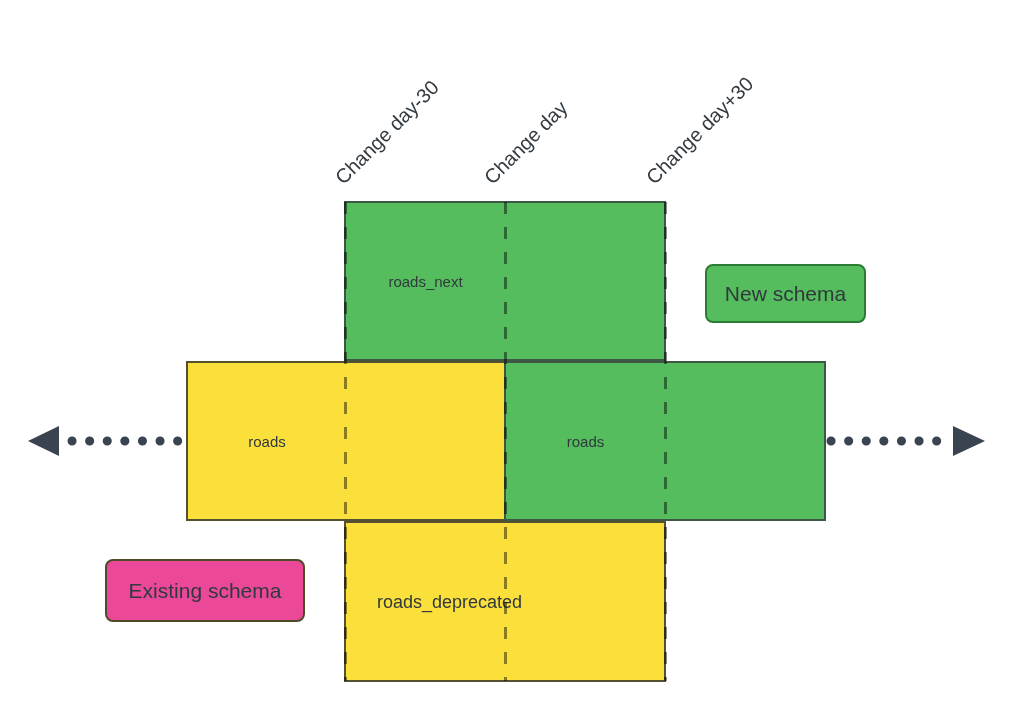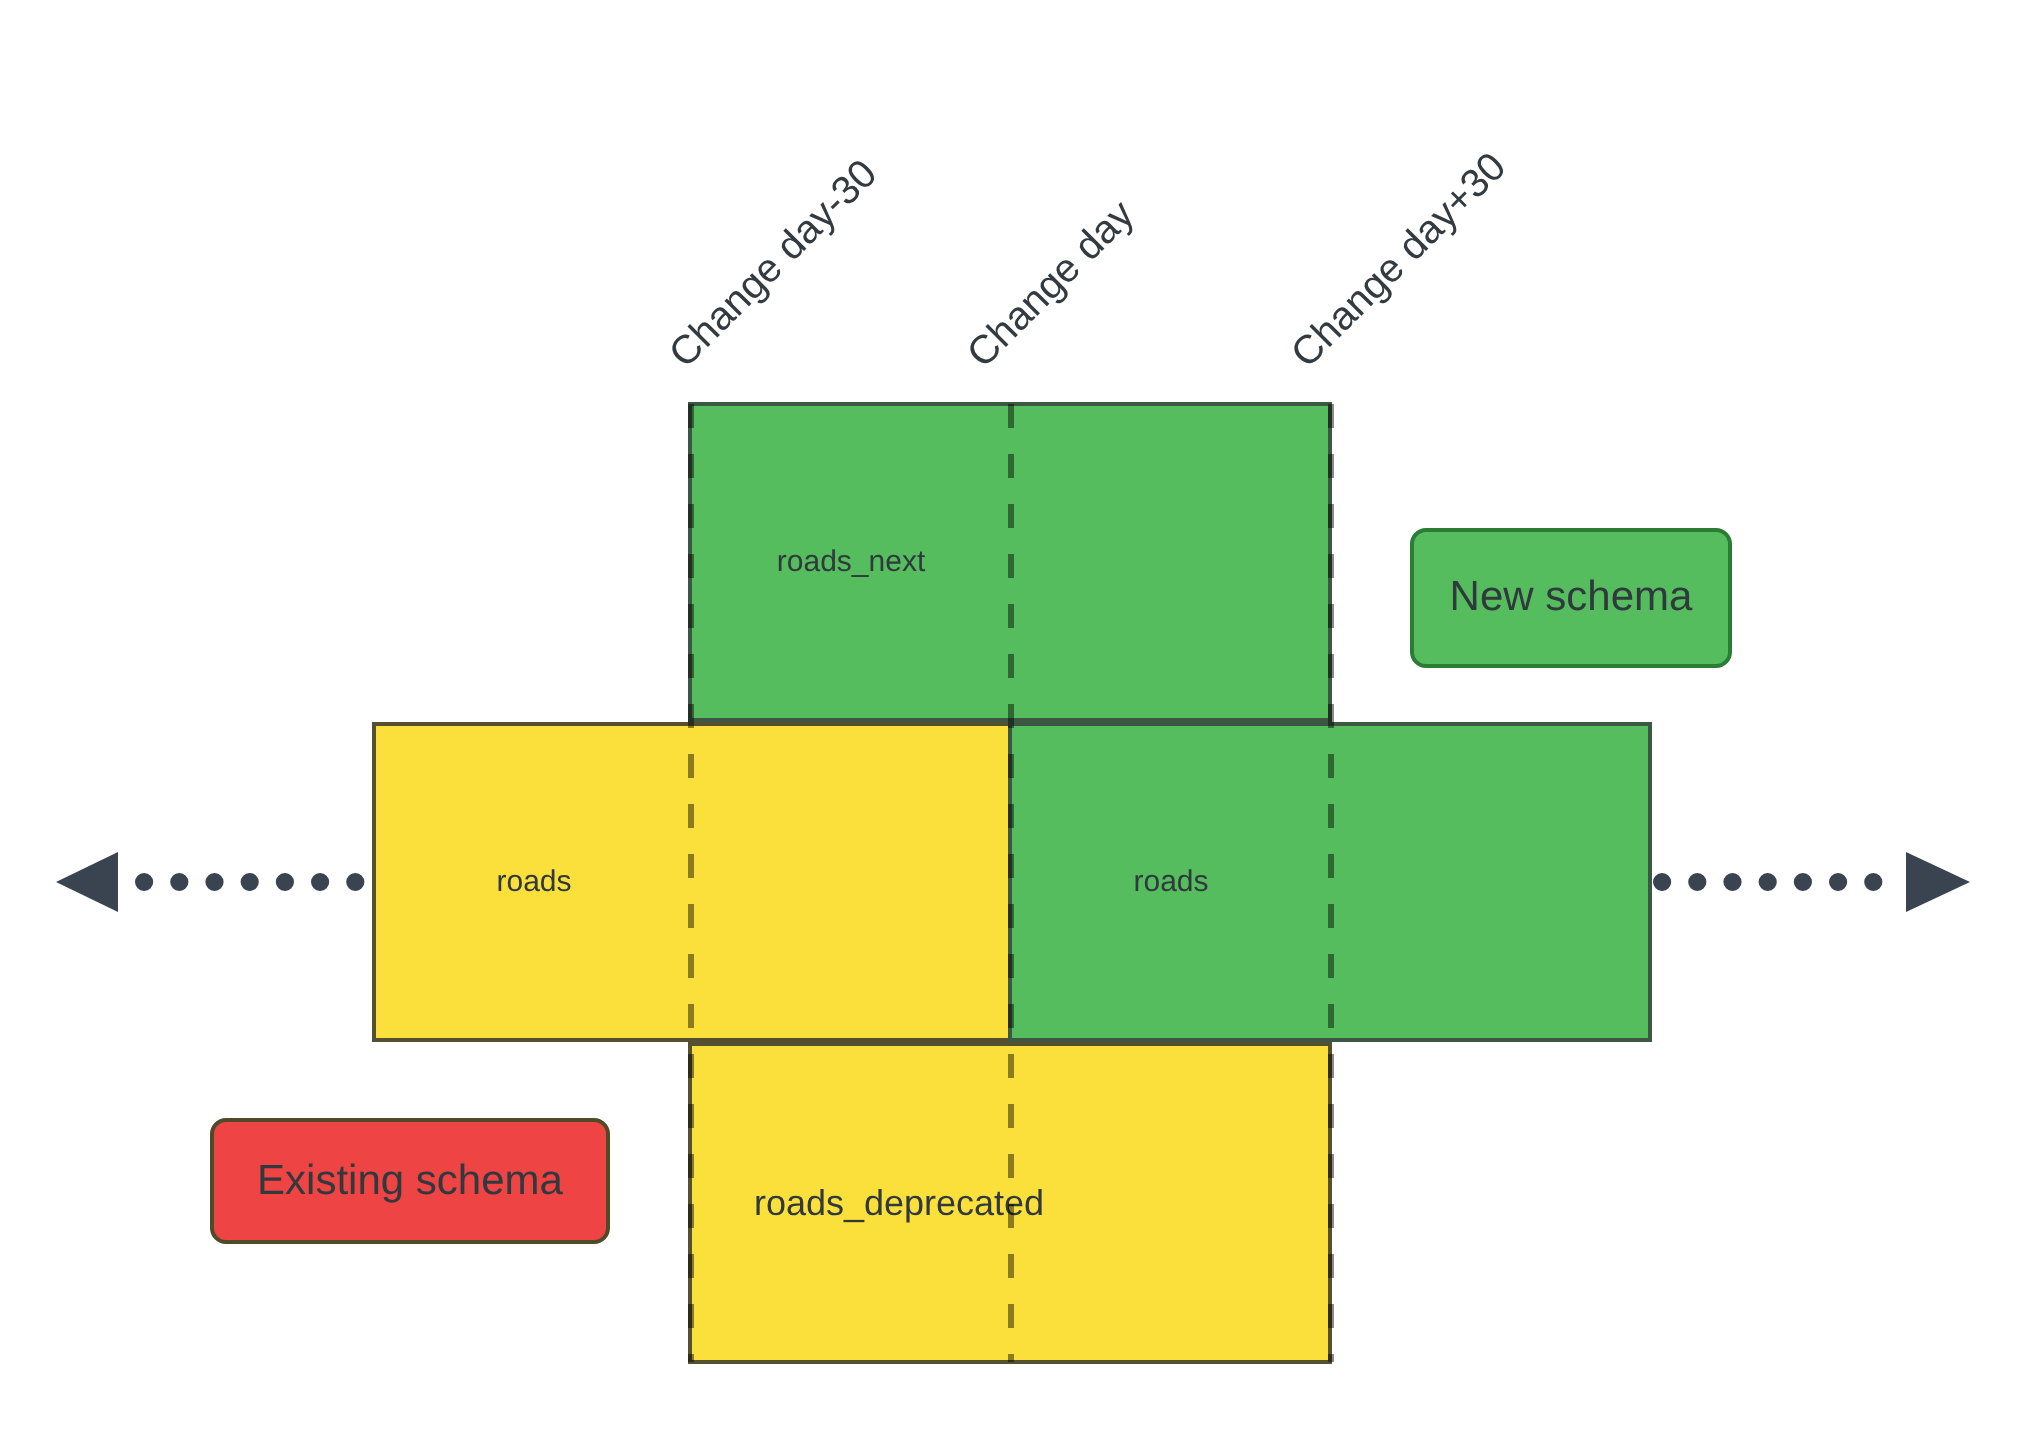--- a/index.html
+++ b/index.html
@@ -58,22 +58,22 @@
   .legend-chip {
     position: absolute;
     box-sizing: border-box;
     border-radius: 8px;
     display: flex;
     align-items: center;
     justify-content: center;
     font-size: 21px;
     color: #30393d;
   }
-  .legend-chip.new      { left: 705px; top: 264px; width: 161px; height: 70px; background:#55bd5d; border: 2px solid #2b7c35; }
-  .legend-chip.existing { left: 105px; top: 559px; width: 200px; height: 63px; background:#ef4444; border: 2px solid #4f4a28; }
+  .legend-chip.new      { left: 705px; top: 264px; width: 161px; height: 59px; background:#55bd5d; border: 2px solid #2b7c35; }
+  .legend-chip.existing { left: 105px; top: 559px; width: 200px; height: 63px; background:#ec4899; border: 2px solid #4f4a28; }
 
   
   .overlay {
     position: absolute;
     left: 0; top: 0;
     width: 1011px;
     height: 723px;
     pointer-events: none;
   }
 </style>

